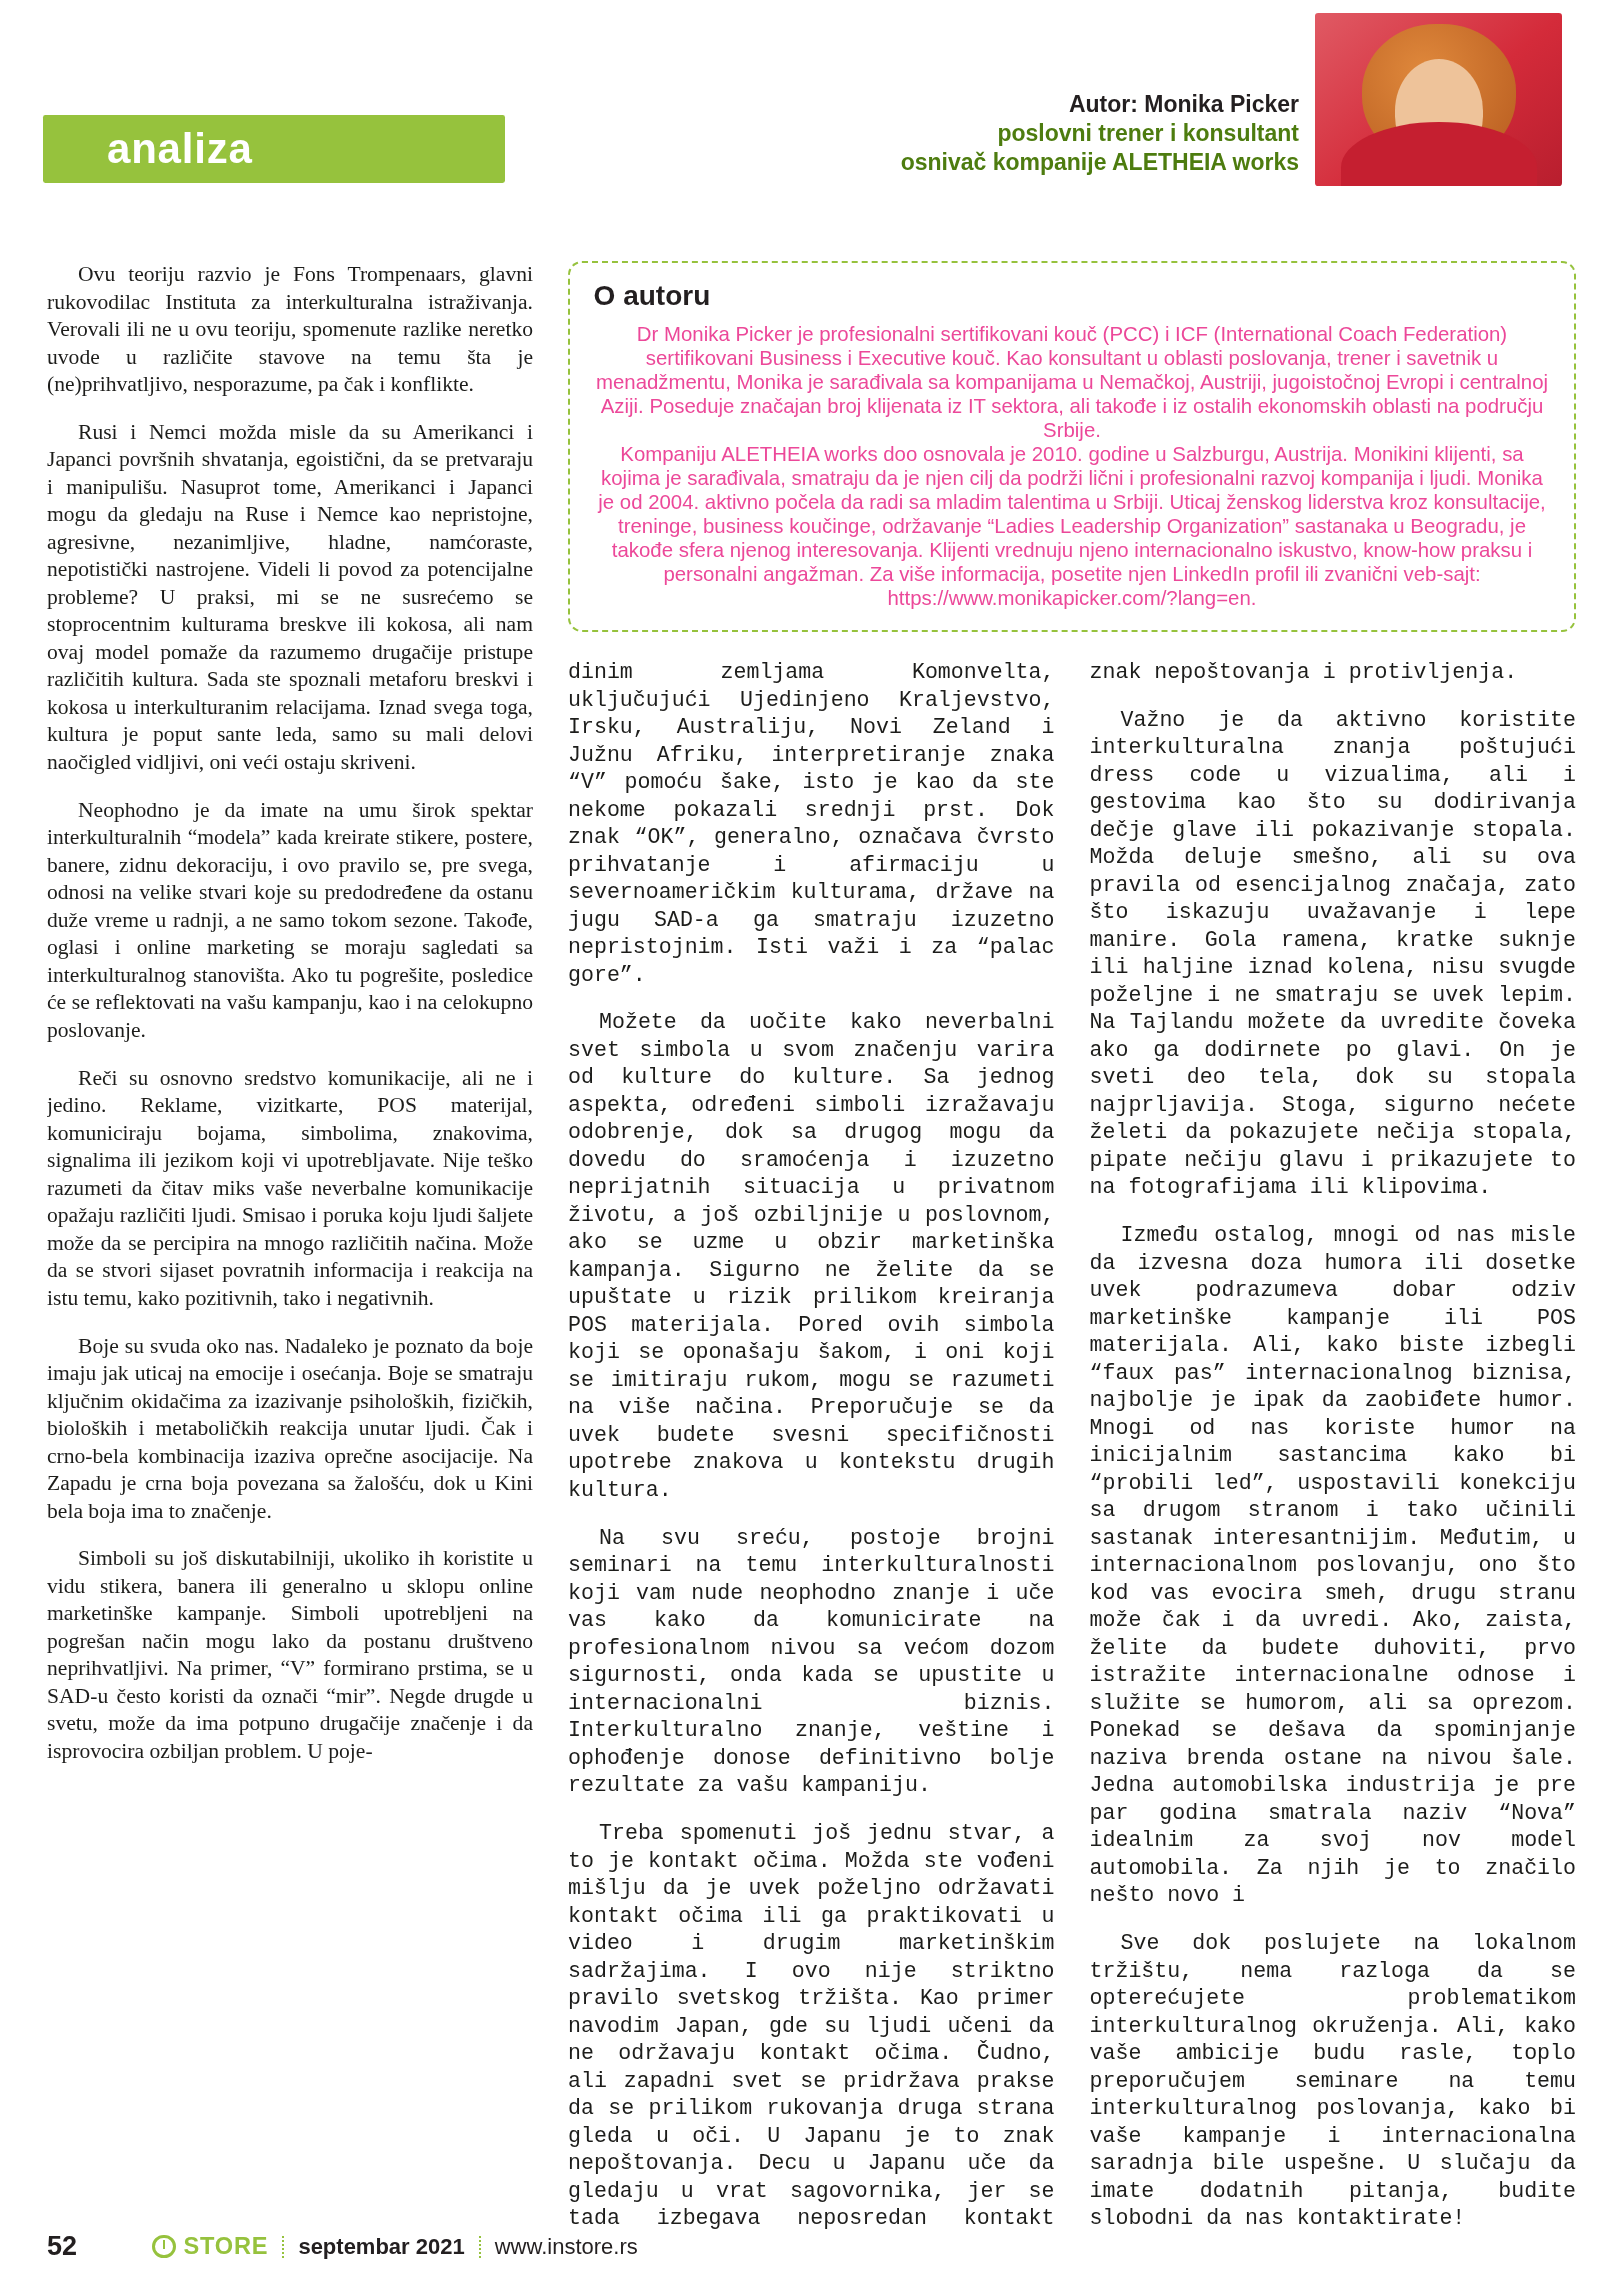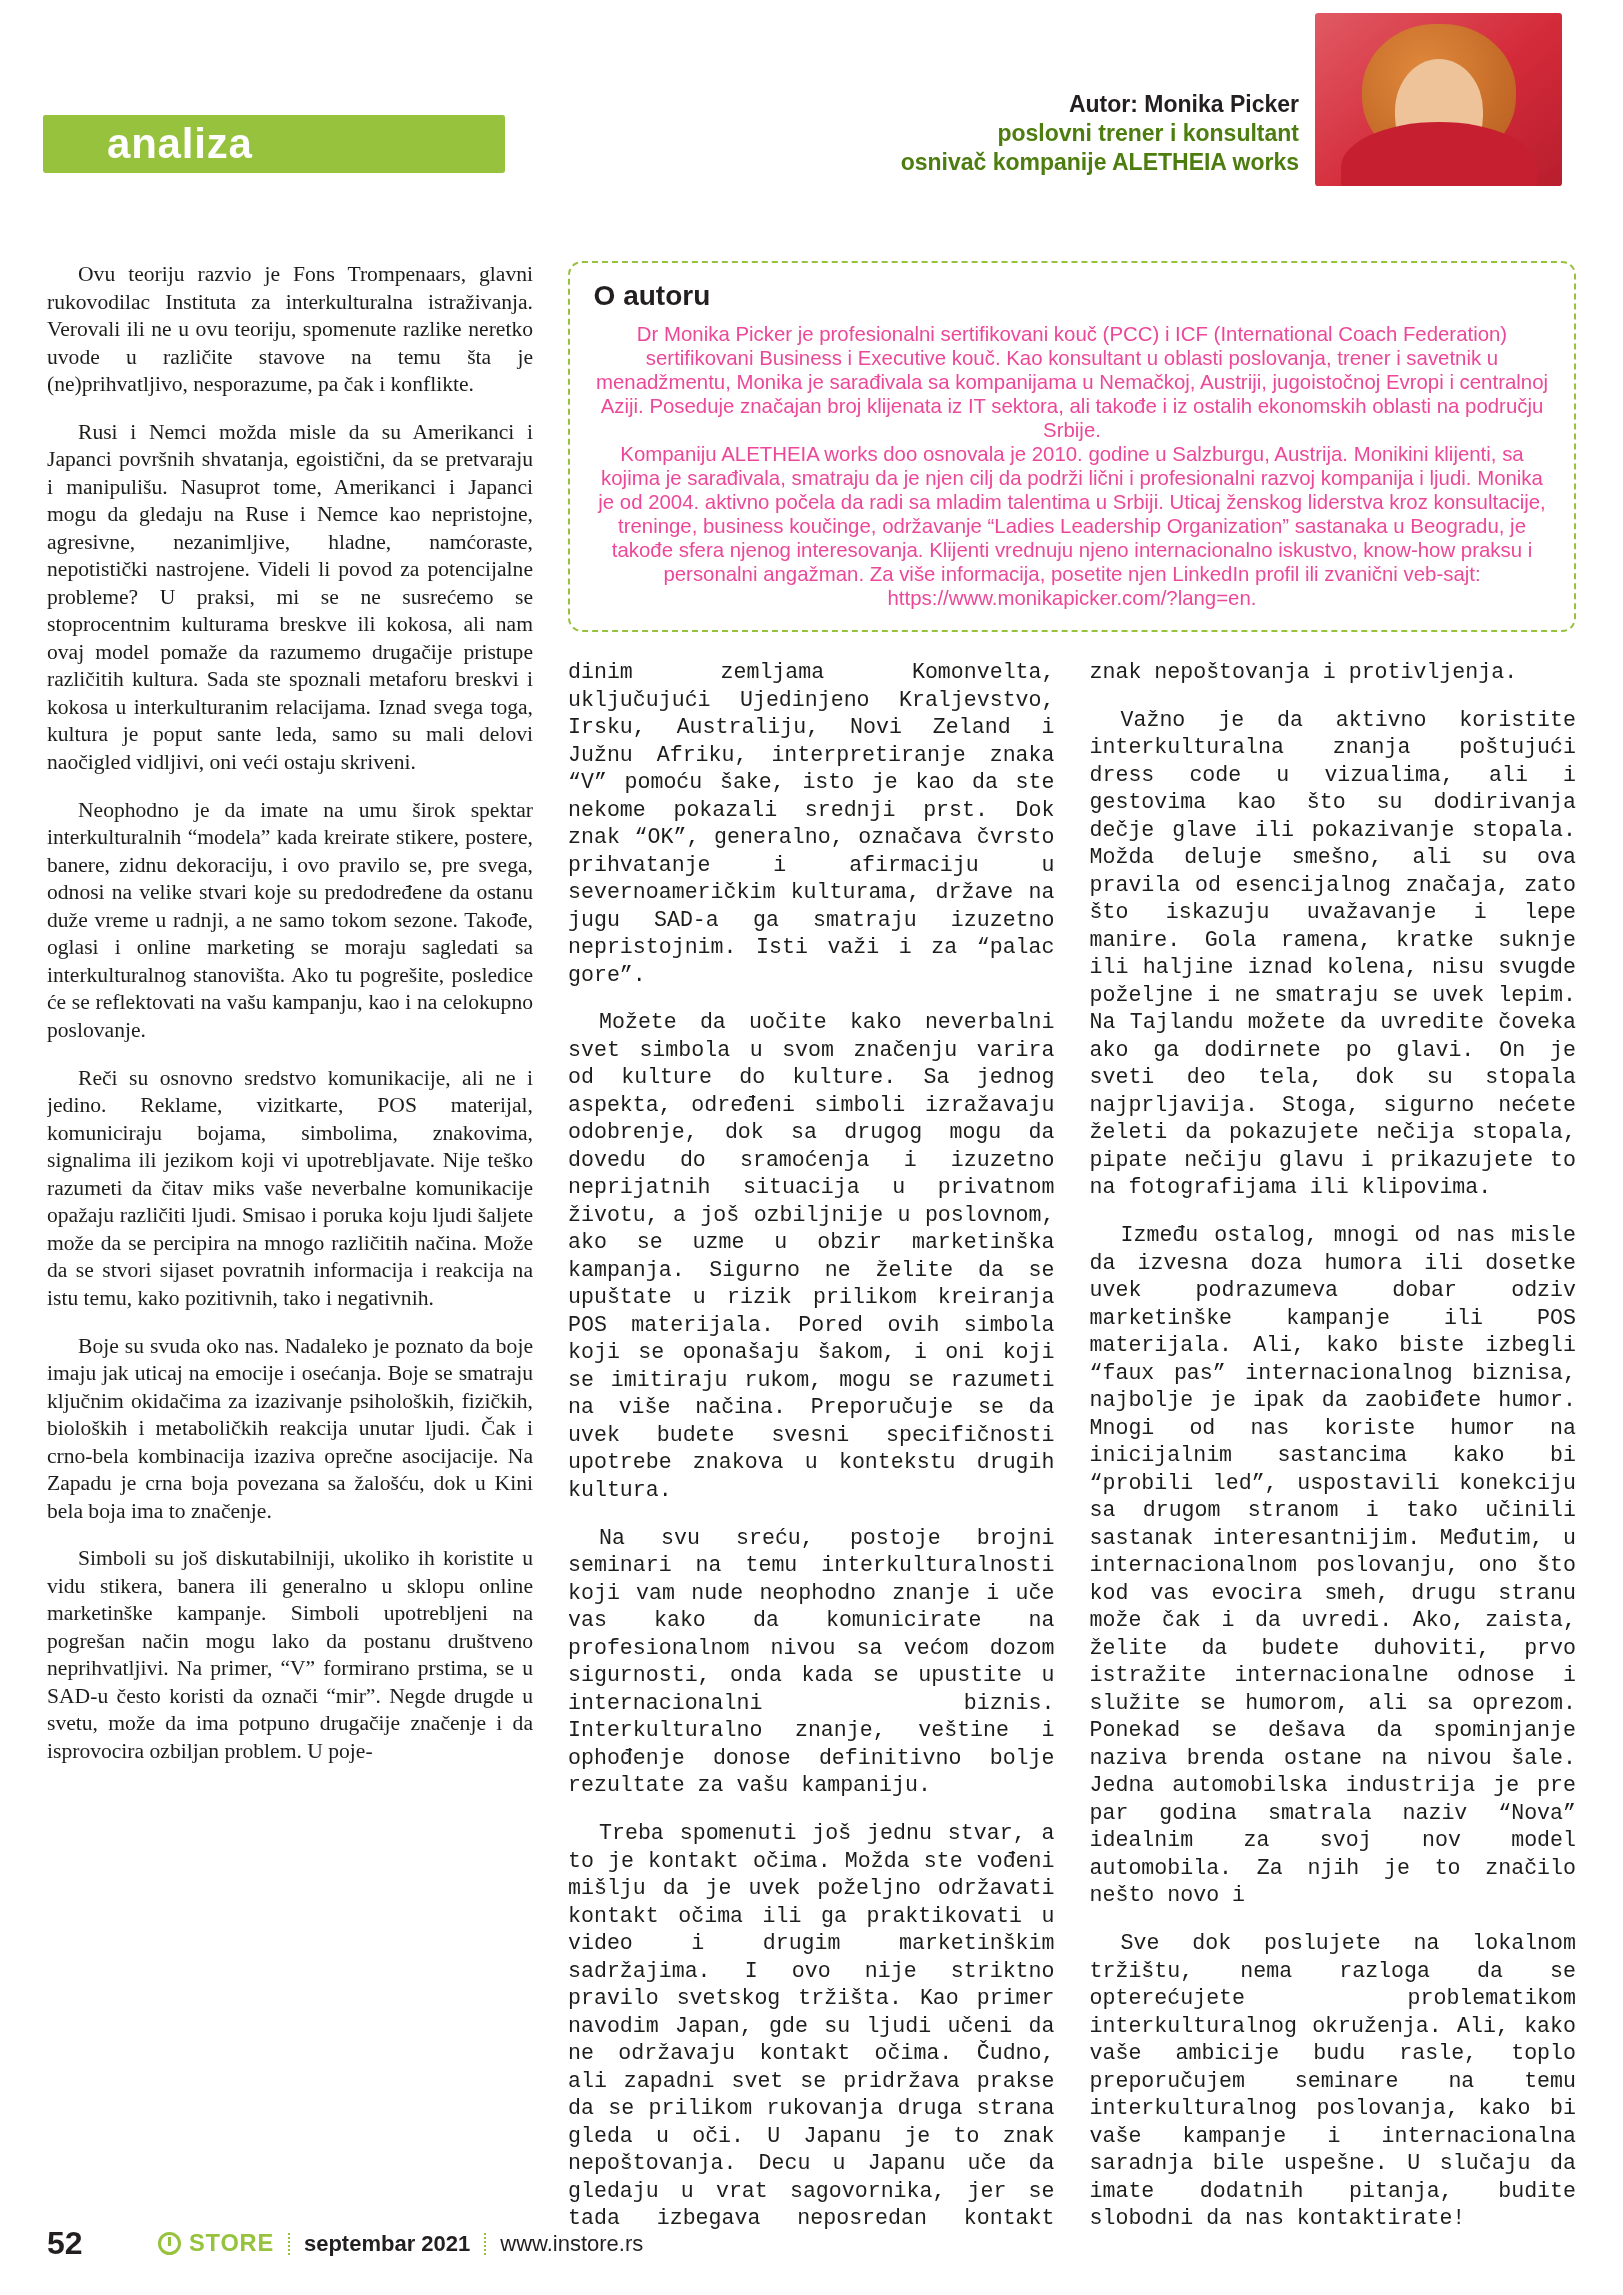--- a/index.html
+++ b/index.html
@@ -5,21 +5,21 @@
   * { margin:0; padding:0; box-sizing:border-box; }
   html, body { background:#e9e9e9; }
   .page {
     width:1623px; height:2295px; background:#ffffff; position:relative;
     overflow:hidden; font-family:"Liberation Serif", serif; color:#1d1d1b;
     margin:0 auto;
   }
 
   
   .banner {
-    position:absolute; left:43px; top:115px; width:462px; height:58px;
+    position:absolute; left:43px; top:115px; width:462px; height:68px;
     background:#96c23d; color:#ffffff;
     font-family:"Liberation Sans", sans-serif; font-weight:bold; font-size:42px;
     display:flex; align-items:center; padding-left:64px; letter-spacing:0.8px;
     border-radius:2.4px;
   }
   .author-info {
     position:absolute; top:90px; right:324px; text-align:right;
     font-family:"Liberation Sans", sans-serif; font-weight:bold;
     font-size:23px; line-height:29px;
   }
@@ -73,21 +73,21 @@
     font-family:"Liberation Sans", sans-serif;
   }
   .about-text { font-size:20.4px; line-height:24px; color:#ec4899;text-align:center; }
   .about-text p { margin:0; text-indent:0; }
 
   
   .footer {
     position:absolute; left:47px; bottom:33px; display:flex; align-items:center;
     font-family:"Liberation Sans", sans-serif; font-size:22px; color:#231f20;
   }
-  .page-num { font-weight:bold; font-size:32px; margin-right:75px; }
+  .page-num { font-weight:bold; font-size:27px; margin-right:75px; }
   .logo-icon {
     width:23.6px; height:23.6px; border:3.1px solid #96c23d; border-radius:50%;
     position:relative; margin-right:7.9px; flex:0 0 auto;
   }
   .logo-icon::after {
     content:""; position:absolute; left:7.9px; top:2.4px; width:2.4px; height:8.6px;
     background:#96c23d;
   }
   .store-label { color:#96c23d; font-weight:bold; font-size:23.6px; letter-spacing:0.8px; }
   .sep { border-left:2.4px dotted #96c23d; height:22px; margin:0 14px; }

